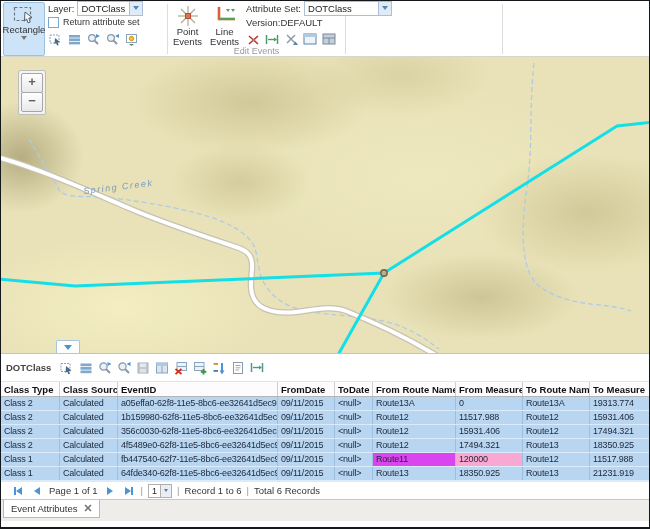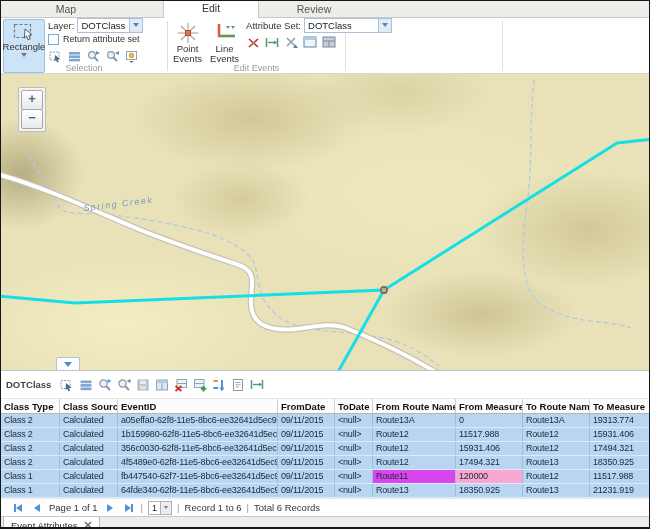--- a/index.html
+++ b/index.html
@@ -84,25 +84,20 @@
 
   .bottom-tabs{height:21px;background:#efedea;border-top:1px solid #c6c6c6;display:flex;align-items:flex-start;}
   .btab{background:#fff;border:1px solid #b9b9b9;border-top:none;height:17px;margin-left:2px;
         display:flex;align-items:center;padding:0 7px;font-size:9.5px;color:#333;gap:6px;}
 </style>
 </head>
 <body>
 
 <div class="window">
 
-  <div class="tabstrip">
-    <div class="rtab first">Map</div>
-    <div class="rtab gap-big active">Edit</div>
-    <div class="rtab gap-sm">Review</div>
-  </div>
 
   <div class="ribbon-body">
 
     <div class="rgroup" style="width:166px;display:flex;">
       <div class="bigbtn active" style="width:36px;">
         <span class="mini" style="width:24px;height:20px;">
           <svg width="24" height="20" viewBox="0 0 24 20">
             <rect x="2.5" y="2.5" width="16" height="13" fill="none" stroke="#6a7a88" stroke-width="1.2" stroke-dasharray="3,2"></rect>
             <polygon points="13,7 20,12.5 16.8,13.2 18.3,17 16,17.8 14.6,14 12.4,16" fill="#f6f8fa" stroke="#51606e" stroke-width="1"></polygon>
           </svg>
@@ -154,21 +149,20 @@
             </span>
           <span class="mini">
             <svg width="13" height="13" viewBox="0 0 13 13">
                 <rect x="1.5" y="1.5" width="10" height="8" fill="#fff" stroke="#8aa5bc"></rect>
                 <circle cx="6.5" cy="5.5" r="2.2" fill="#f2c430" stroke="#c89a20"></circle>
                 <polygon points="4,11 9,11 6.5,13" fill="#777"></polygon>
               </svg>
             </span>
         </div>
       </div>
-      <div class="group-label">Selection</div>
     </div>
 
     <div class="vsep"></div>
 
     <div class="rgroup" style="width:177px;display:flex;">
       <div class="bigbtn" style="width:30px;">
         <span class="mini" style="width:24px;height:22px;">
           <svg width="24" height="22" viewBox="0 0 24 22">
             <g stroke="#b0a890" stroke-width="1.2">
               <line x1="12" y1="1" x2="12" y2="21"></line>
@@ -195,20 +189,23 @@
       <div class="fieldcol" style="margin-left:4px;width:150px;">
         <div class="frow">
           <span class="flabel">Attribute Set:</span>
           <div class="combo" style="width:86px;">
             <span class="val">DOTClass</span>
             <span class="btn">
                 <span class="caret-down"></span>
               </span>
           </div>
         </div>
+        <div class="frow">
+          <span class="flabel">Version:DEFAULT</span>
+        </div>
         <div class="mini-row">
           <span class="mini">
             <svg width="13" height="13" viewBox="0 0 13 13">
                 <line x1="2" y1="3" x2="11" y2="11" stroke="#c0392b" stroke-width="1.6"></line>
                 <line x1="11" y1="3" x2="2" y2="11" stroke="#c0392b" stroke-width="1.6"></line>
                 <circle cx="6.5" cy="7" r="1.3" fill="#888"></circle>
               </svg>
             </span>
           <span class="mini">
             <svg width="14" height="13" viewBox="0 0 14 13">

